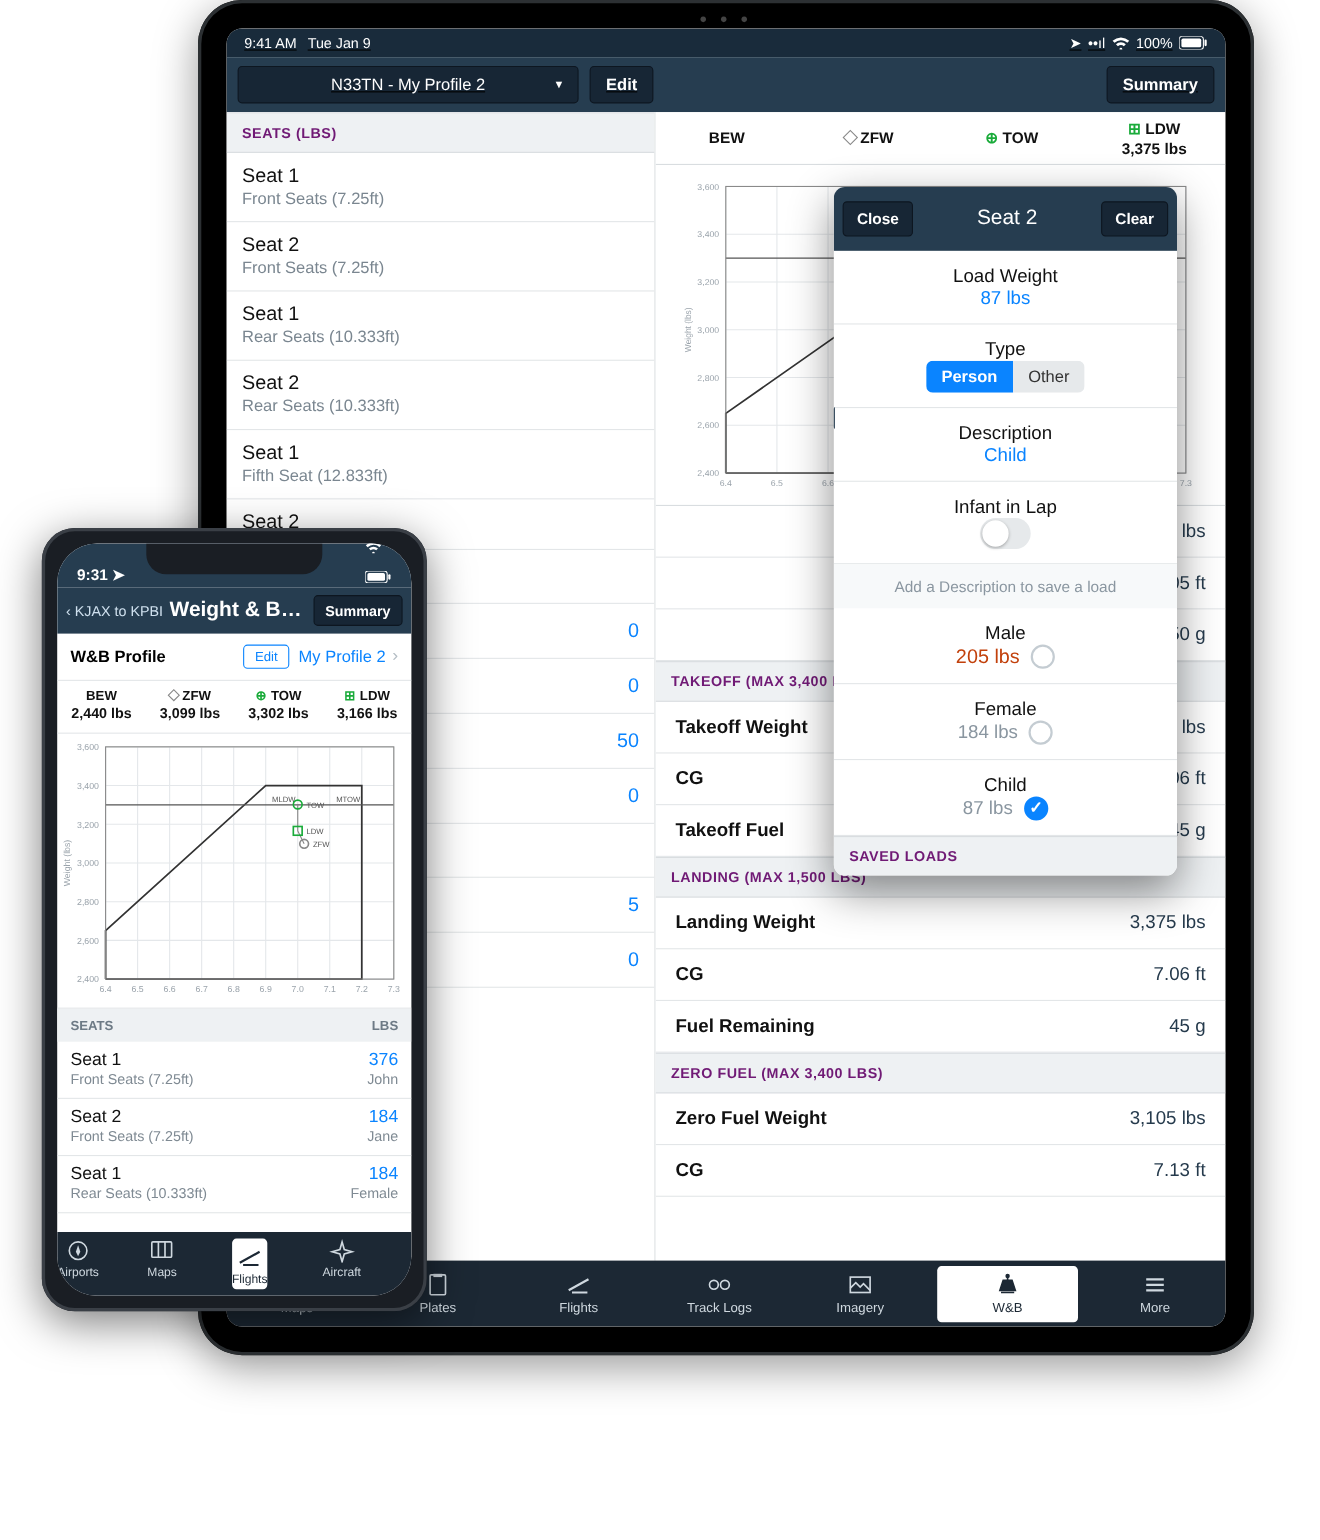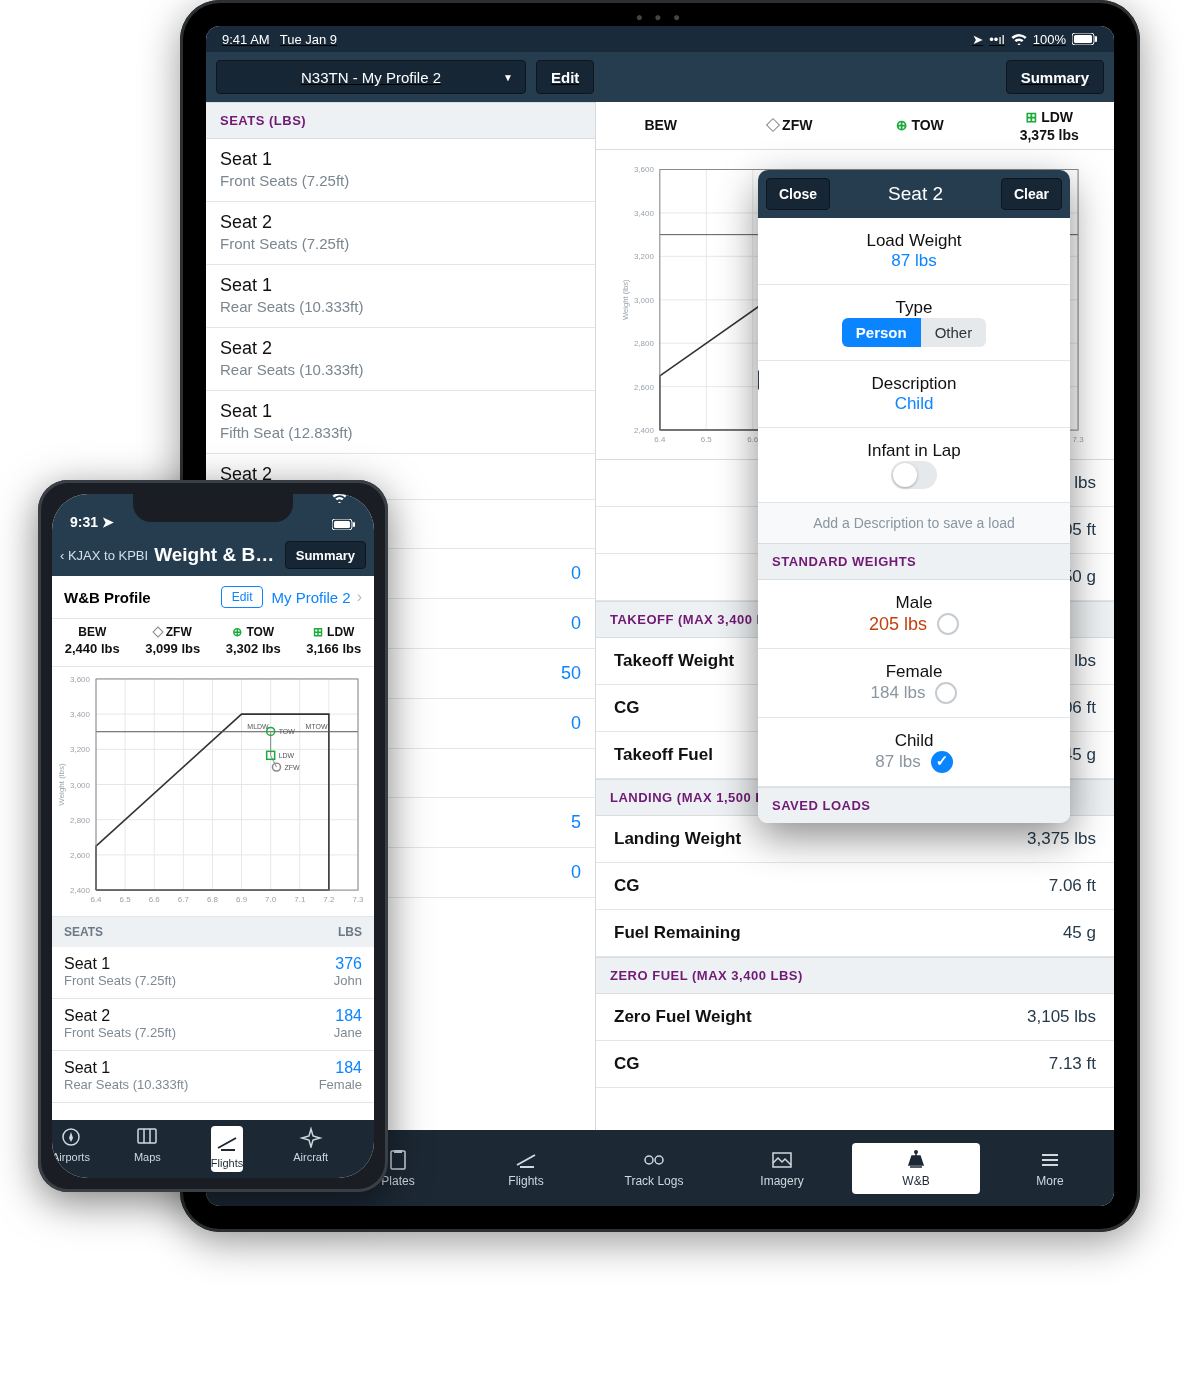--- a/index.html
+++ b/index.html
@@ -56,35 +56,35 @@
   .sum-cell .v { color:#111; font-weight:700; margin-top:2px;}
   .icon-d { width:10px; height:10px; border:1.5px solid; transform:rotate(45deg); display:inline-block;}
 
   .chart-area { height: 310px; border-bottom:1px solid #d9dde0; padding: 8px 20px 4px; position:relative;}
   .right-row { display:flex; justify-content:space-between; align-items:center;
     padding: 13px 18px; border-bottom:1px solid #e3e6e8;}
   .right-row .lbl { font-size:17px; color:#111; font-weight:600;}
   .right-row .val { font-size:17px; color:#253a4c; }
 
   
-  .ipad-tabbar { position:absolute; bottom:0; left:0; right:0; height:76px; background:#1c2834;
+  .ipad-tabbar { position:absolute; bottom:0; left:0; right:0; height:60px; background:#1c2834;
     display:flex; justify-content:space-around; align-items:center; }
   .tab { flex:1; text-align:center; color:#cfd8df; font-size:12px; display:flex;
     flex-direction:column; align-items:center; gap:3px; padding:6px 0;}
   .tab .ic { height:22px; display:flex; align-items:center; justify-content:center; color:#cfd8df;}
   .tab.active { background:#fff; color:#1c2834; border-radius:4px; margin:6px; }
   .tab.active .ic { color:#1c2834; }
 
   
   .popover { position:absolute; left:552px; top:144px; width:312px; background:#fff;
     border-radius:10px; box-shadow: 0 14px 40px rgba(0,0,0,.45); overflow:hidden; z-index:50;}
   .popover .caret { position:absolute; left:-9px; top:200px; width:0; height:0;
     border-top:10px solid transparent; border-bottom:10px solid transparent;
     border-right:10px solid #263d50;}
-  .pop-head { background:#263d50; height:48px; display:flex; align-items:center;
+  .pop-head { background:#263d50; height:58px; display:flex; align-items:center;
     justify-content:space-between; padding:0 8px;}
   .pop-head .btn-dark { height:32px; padding:0 12px; font-size:14px;}
   .pop-head .title { color:#fff; font-size:19px; font-weight:500;}
   .pop-row { display:flex; justify-content:space-between; align-items:center;
     padding:13px 16px; border-bottom:1px solid #e3e6e8;flex-direction:column;}
   .pop-row .lbl { font-size:17px; color:#111; }
   .pop-row .val-blue { color:#0a84ff; font-size:17px; font-weight:500;}
   .seg { display:flex; border-radius:6px; overflow:hidden;}
   .seg div { padding:6px 14px; font-size:15px; background:#e6e9eb; color:#333;}
   .seg div.on { background:#0a84ff; color:#fff; font-weight:600;}
@@ -446,21 +446,20 @@
       </div>
       <div class="pop-row">
         <span class="lbl">Description</span>
         <span class="val-blue">Child</span>
       </div>
       <div class="pop-row">
         <span class="lbl">Infant in Lap</span>
         <span class="toggle"></span>
       </div>
       <div class="pop-hint">Add a Description to save a load</div>
-      <div class="section-head">STANDARD WEIGHTS</div>
       <div id="pop-standard">
   <div class="pop-row">
     <span class="lbl">Male</span>
     <span style="display:flex;align-items:center;gap:10px">
       <span style="color:#c2410c;font-size:18px">205 lbs</span>
       <span class="radio "></span>
     </span>
   </div>
   <div class="pop-row">
     <span class="lbl">Female</span>

